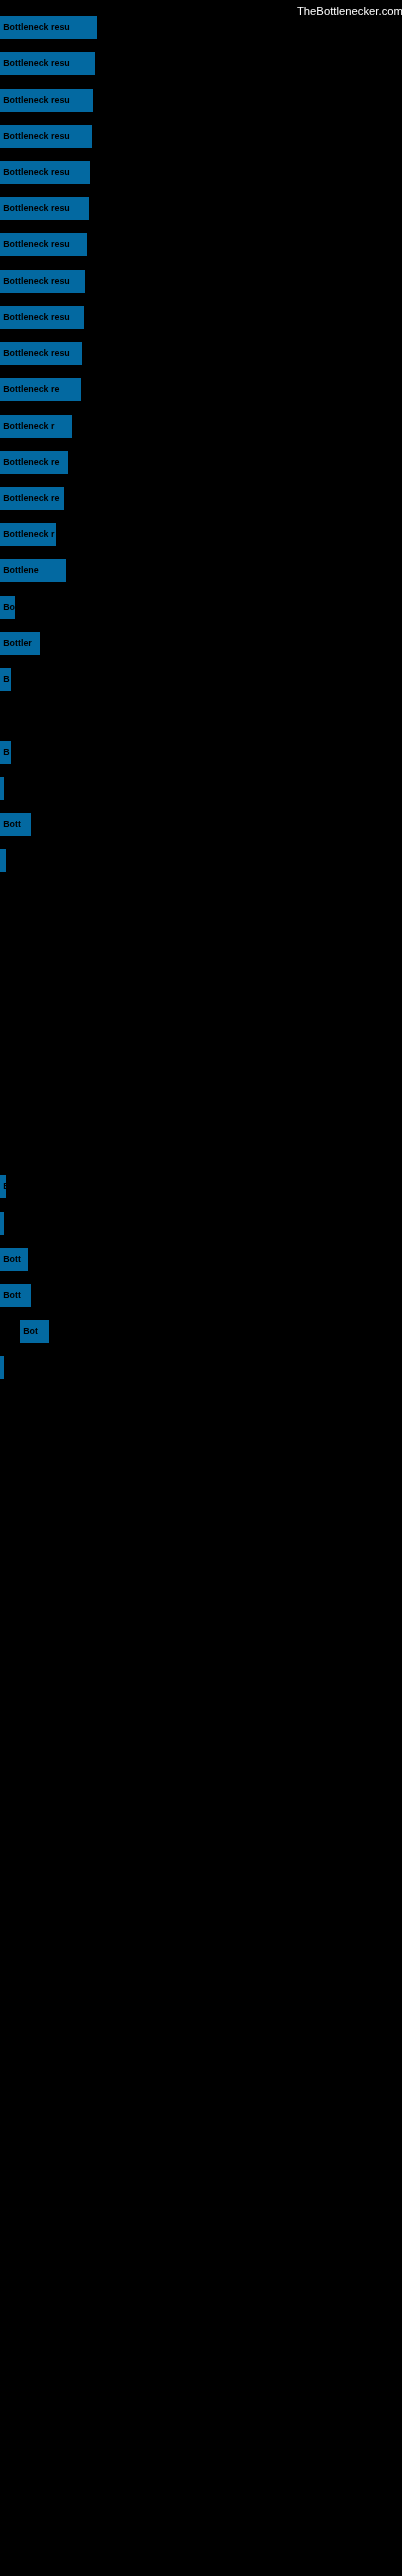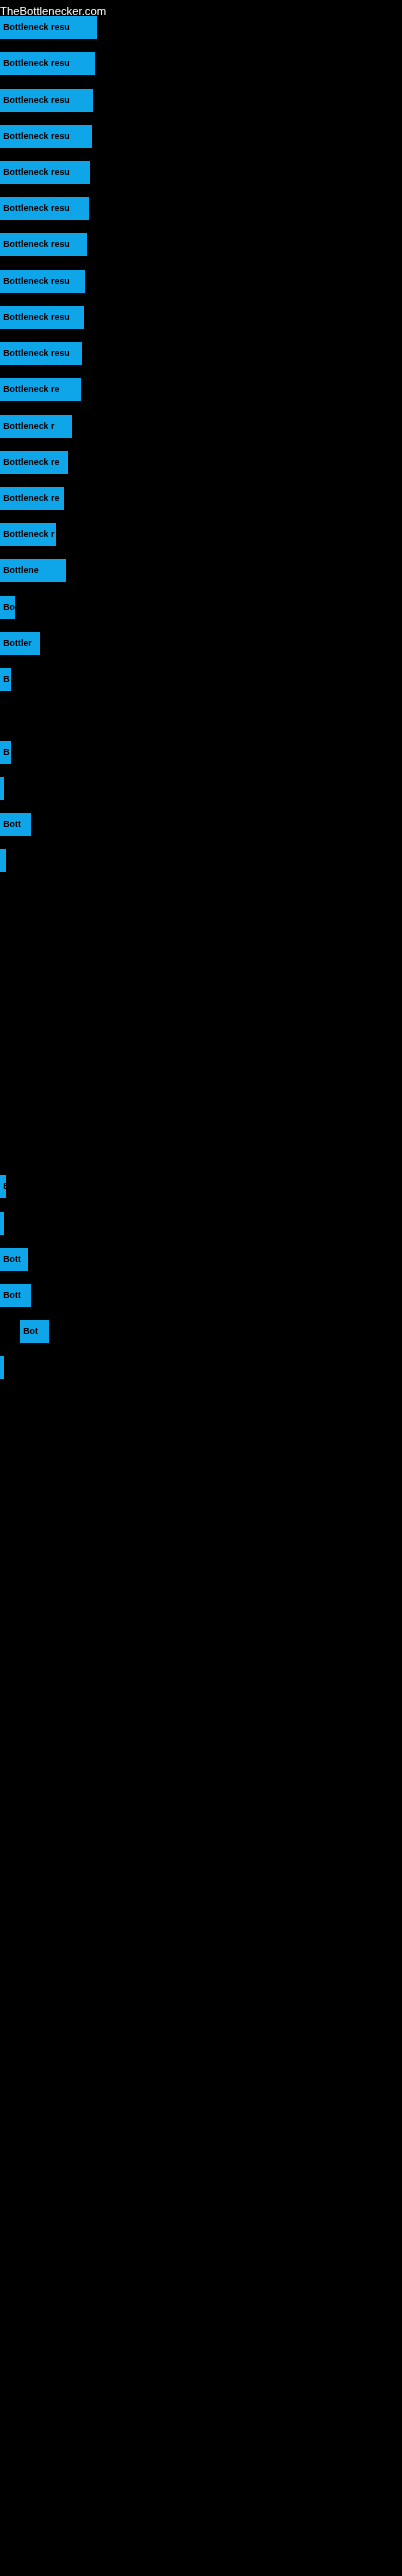--- a/index.html
+++ b/index.html
@@ -10,32 +10,32 @@
     body {
       background-color: #000000;
       width: 403px;
       min-height: 2576px;
       font-family: Arial, sans-serif;
       position: relative;
     }
     .site-title {
       color: #ffffff;
       font-size: 11.3px;
-      text-align: left;
+      text-align: right;
       padding: 4.8px 0;
       position: absolute;
       top: 0;
       left: 0;
       right: 0;
     }
     .bottleneck-bar {
       position: absolute;
       left: 0;
       height: 22.5px;
-      background-color: #0ea5e9;
+      background-color: #0369a1;
       display: flex;
       align-items: center;
       padding-left: 3.2px;
       overflow: hidden;
     }
     .bottleneck-bar span {
       color: #000000;
       font-size: 8.9px;
       font-weight: bold;
       white-space: nowrap;

